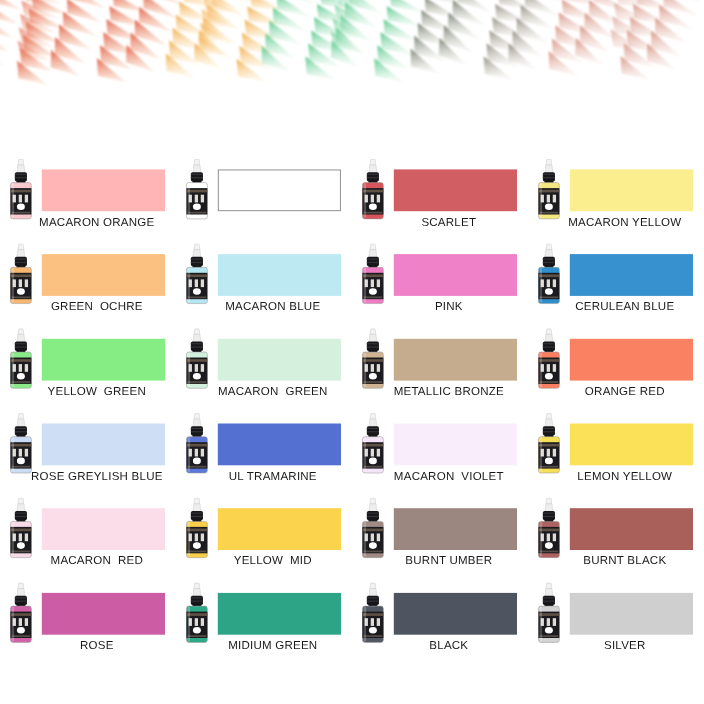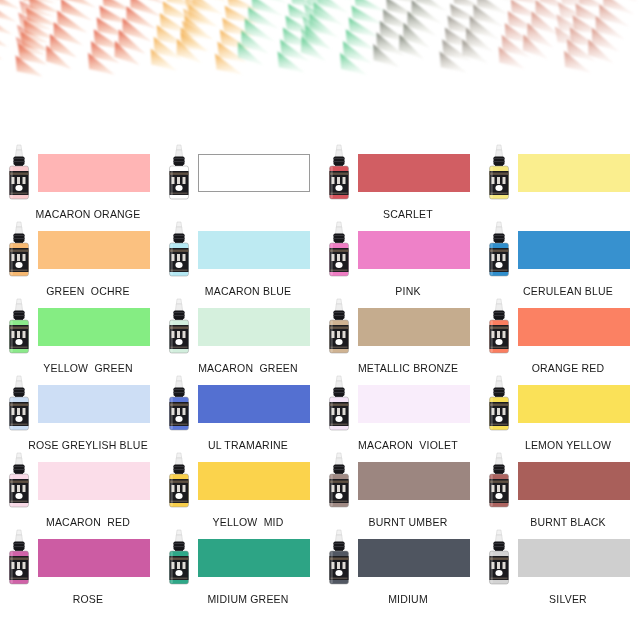--- a/index.html
+++ b/index.html
@@ -50,21 +50,21 @@
     position:absolute;
     left:0;right:0;top:64px;
     text-align:center;
     font-size:10.5px;
     letter-spacing:0.2px;
     color:#1a1a1a;
     white-space:pre;
     font-family:"Liberation Sans", sans-serif;
   }
   
-  .caption{padding-left:16px;margin-top:12px;}
+  .caption{padding-left:16px;}
 </style>
 </head>
 <body>
 
 <div id="banner">
   <svg width="640" height="126" viewBox="0 0 640 126" xmlns="http://www.w3.org/2000/svg" aria-hidden="true">
     <defs>
       <filter id="soft">
           <feGaussianBlur stdDeviation="1.1"></feGaussianBlur>
         </filter>
@@ -249,20 +249,21 @@
     <rect x="5.5" y="33" width="3" height="7" fill="#f0ece6" opacity="0.92"></rect>
     <rect x="11" y="33" width="3" height="7" fill="#f0ece6" opacity="0.92"></rect>
     <rect x="16.5" y="33" width="3" height="7" fill="#f0ece6" opacity="0.92"></rect>
     <ellipse cx="13" cy="44" rx="3.6" ry="3" fill="#ffffff"></ellipse>
     <rect x="4.5" y="48.5" width="17" height="1.6" fill="#5a5149" opacity="0.9"></rect>
 
     <rect x="4.6" y="22.6" width="2.2" height="31.6" rx="1" fill="#ffffff" opacity="0.22"></rect>
   </svg>
 </div>
         <div class="swatch" title="#FAEE8E" style="background: rgb(250, 238, 142);"></div>
+        <div class="caption">MACARON YELLOW</div>
       </div>
     </div>
     <div class="row">
       <div class="cell">
         <div class="bottle">
   <svg width="26" height="56" viewBox="0 0 26 56" xmlns="http://www.w3.org/2000/svg">
 
     <path d="M11 1 L15 1 L15.6 6 L10.4 6 Z" fill="#f2f2f2" stroke="#cfcfcf" stroke-width="0.5"></path>
     <path d="M10.2 6 L15.8 6 L16.6 13 L9.4 13 Z" fill="#ededed" stroke="#cfcfcf" stroke-width="0.5"></path>
 
@@ -809,21 +810,21 @@
     <rect x="5.5" y="33" width="3" height="7" fill="#f0ece6" opacity="0.92"></rect>
     <rect x="11" y="33" width="3" height="7" fill="#f0ece6" opacity="0.92"></rect>
     <rect x="16.5" y="33" width="3" height="7" fill="#f0ece6" opacity="0.92"></rect>
     <ellipse cx="13" cy="44" rx="3.6" ry="3" fill="#ffffff"></ellipse>
     <rect x="4.5" y="48.5" width="17" height="1.6" fill="#5a5149" opacity="0.9"></rect>
 
     <rect x="4.6" y="22.6" width="2.2" height="31.6" rx="1" fill="#ffffff" opacity="0.22"></rect>
   </svg>
 </div>
         <div class="swatch" title="#4F5560" style="background: rgb(79, 85, 96);"></div>
-        <div class="caption">MIDIUM</div>
+        <div class="caption">BLACK</div>
       </div>
       <div class="cell">
         <div class="bottle">
   <svg width="26" height="56" viewBox="0 0 26 56" xmlns="http://www.w3.org/2000/svg">
 
     <path d="M11 1 L15 1 L15.6 6 L10.4 6 Z" fill="#f2f2f2" stroke="#cfcfcf" stroke-width="0.5"></path>
     <path d="M10.2 6 L15.8 6 L16.6 13 L9.4 13 Z" fill="#ededed" stroke="#cfcfcf" stroke-width="0.5"></path>
 
     <rect class="cap" x="7.5" y="12.5" width="11" height="8.5" rx="1.6" fill="#17171a"></rect>
     <rect x="7.5" y="14" width="11" height="1" fill="#35353a"></rect>

